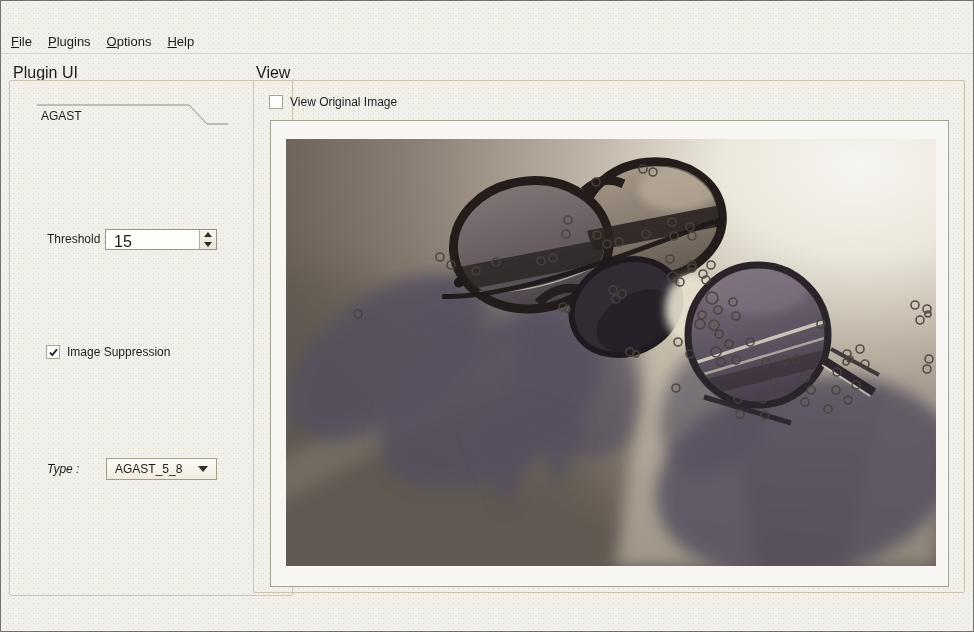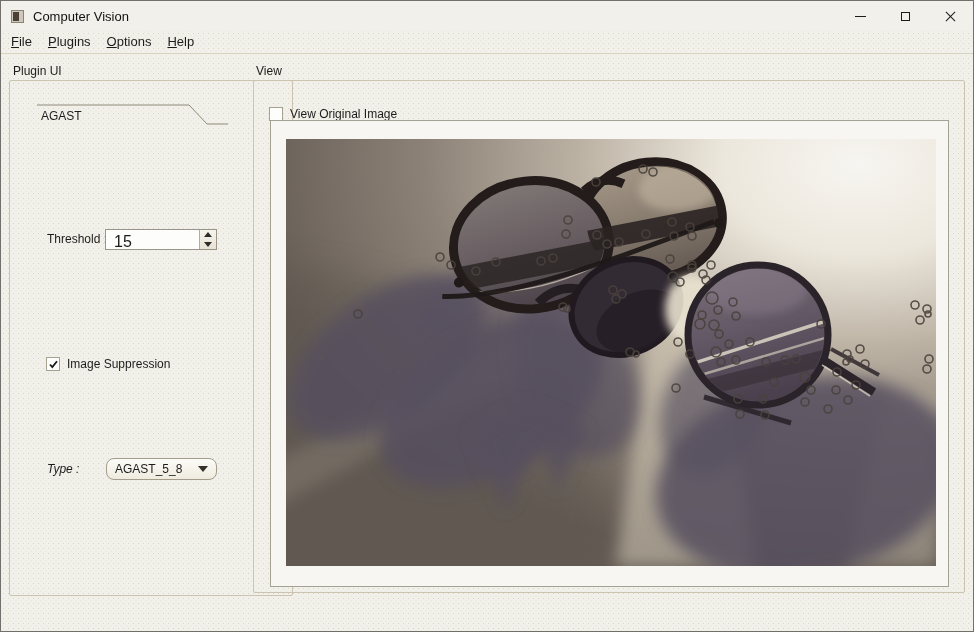--- a/index.html
+++ b/index.html
@@ -46,21 +46,21 @@
   .glyph-close::after  { transform:rotate(-45deg); }
   
   .menubar {
     position:absolute; left:0; top:30px; right:0; height:23px;
     display:flex; align-items:flex-start; padding-left:2px;
     border-bottom:1px solid #d9d2c1;
   }
   .menu-item { padding:3px 8px; font-size:13px; cursor:default; }
   .mnemonic { text-decoration:underline; }
   
-  .panel-label { position:absolute; font-size:12px; color:#1c1c1c; }
+  .panel-label { position:absolute; font-size:16px; color:#1c1c1c; }
   .groupbox {
     position:absolute; border:1px solid #ccc4b0; border-radius:2px;
   }
   #plugin-box { left:8px;  top:79px; width:284px; height:516px; }
   #view-box   { left:252px; top:79px; width:712px; height:513px; }
   
   .tab-shape { position:absolute; left:0; top:0; }
   .tab-label { position:absolute; left:31px; top:28px; font-size:12px; }
   
   .field-label { position:absolute; font-size:12px; color:#1c1c1c; }
@@ -69,65 +69,50 @@
     background:#fdfdfb; border:1px solid #9a958a; display:flex;
   }
   .spin-value { flex:1; padding:3px 0 0 8px; font-size:16px; }
   .spin-buttons {
     width:17px; border-left:1px solid #b3ac9c; display:flex; flex-direction:column;
     background:linear-gradient(#f7f4ec,#e7e2d4);
   }
   .spin-up,.spin-down { flex:1; display:flex; align-items:center; justify-content:center; }
   .tri-up   { width:0; height:0; border-left:4px solid rgba(0,0,0,0); border-right:4px solid rgba(0,0,0,0); border-bottom:5px solid #2e2c28; }
   .tri-down { width:0; height:0; border-left:4px solid rgba(0,0,0,0); border-right:4px solid rgba(0,0,0,0); border-top:5px solid #2e2c28; }
-  .checkbox-row { position:absolute; display:flex; align-items:flex-start;margin-top:12px; }
+  .checkbox-row { position:absolute; display:flex; align-items:flex-start; }
   #nonmax-row { left:36px; top:264px; }
   #vieworig-row { left:15px; top:14px; }
   .checkbox {
     width:14px; height:14px; background:#fdfdfb; border:1px solid #a8a192;
     display:flex; align-items:center; justify-content:center;
   }
   .checkbox-label { margin-left:7px; font-size:12px; }
   .combobox {
     position:absolute; left:96px; top:377px; width:111px; height:22px;
-    border:1px solid #a39c8b; border-radius:8px;
+    border:1px solid #a39c8b; border-radius:0;
     background:linear-gradient(#fcfbf7,#efebdf);
     display:flex; align-items:center;
   }
   .combo-value { flex:1; padding-left:8px; font-size:12px; }
   .combo-arrow { width:0; height:0; margin-right:8px;
     border-left:5px solid rgba(0,0,0,0); border-right:5px solid rgba(0,0,0,0);
     border-top:6px solid #343028; }
   
   .image-frame {
     position:absolute; left:16px; top:39px; width:679px; height:467px;
     background:#f8f6f2; border:1px solid #a5a094;
   }
   .photo-svg { position:absolute; left:15px; top:18px; }
 </style>
 </head>
 <body>
 
 <div class="window">
 
-  <div class="titlebar">
-    <div class="app-icon"></div>
-    <span class="title-text">Computer Vision</span>
-    <div class="win-controls">
-      <div class="win-btn">
-          <span class="glyph-min"></span>
-        </div>
-      <div class="win-btn">
-          <span class="glyph-max"></span>
-        </div>
-      <div class="win-btn">
-          <span class="glyph-close"></span>
-        </div>
-    </div>
-  </div>
 
   <div class="menubar">
     <span class="menu-item"><span class="mnemonic">F</span><span>ile</span></span>
     <span class="menu-item"><span class="mnemonic">P</span><span>lugins</span></span>
     <span class="menu-item"><span class="mnemonic">O</span><span>ptions</span></span>
     <span class="menu-item"><span class="mnemonic">H</span><span>elp</span></span>
   </div>
 
   <span class="panel-label" style="left:12px; top:63px;">Plugin UI</span>
   <div class="groupbox" id="plugin-box">

